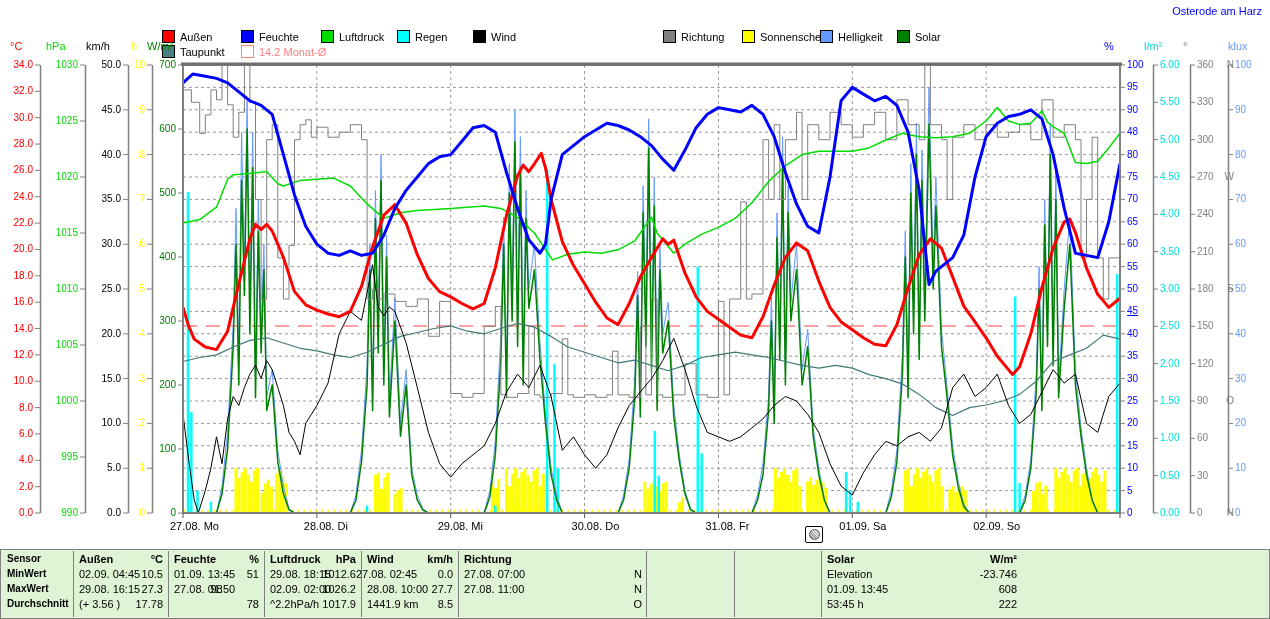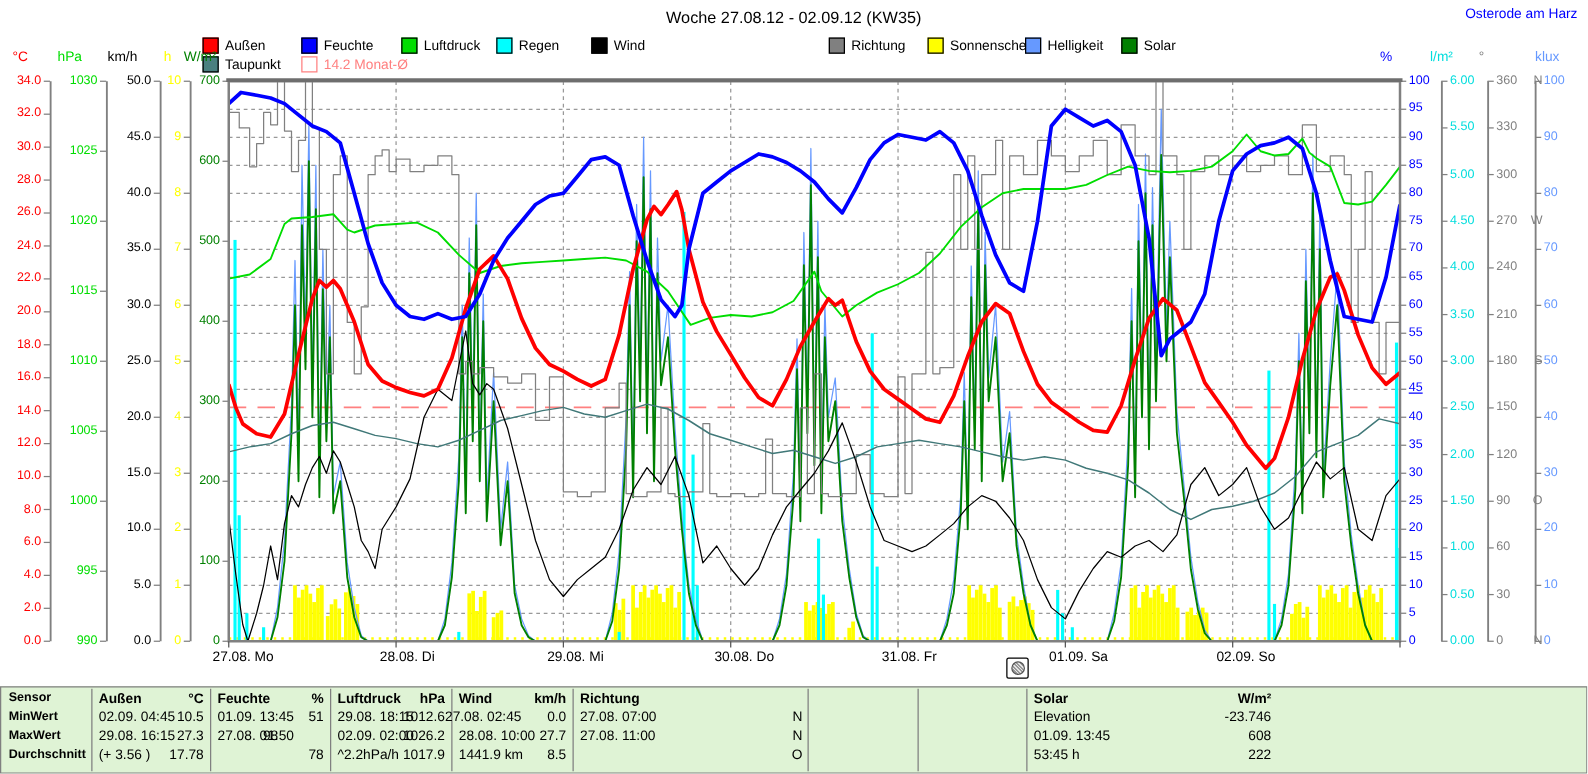--- a/index.html
+++ b/index.html
@@ -25,21 +25,20 @@
   .t-val{position:absolute;text-align:right;font-size:11px;white-space:nowrap;}
   #handle{left:805px;top:526px;width:16px;height:15px;background:#fff;border:1px solid #000;
           border-radius:2px;display:flex;align-items:center;justify-content:center;cursor:pointer;}
   #handle .dot-circle{width:9px;height:9px;border-radius:50%;border:1px solid #555;
           background:repeating-linear-gradient(45deg,#9a9a9a 0 1px,#e6e6e6 1px 2px);}
 </style>
 </head>
 <body>
 
 <div id="app">
-  <div class="abs" id="title">Woche 27.08.12 - 02.09.12 (KW35)</div>
   <div class="abs" id="station">Osterode am Harz</div>
 
   <div class="abs" id="legend">
       <div class="leg-item abs" style="left: 162px; top: 30px;">
         <div class="leg-box" style="background: rgb(255, 0, 0);"></div>
         <div class="leg-lab">Außen</div>
       </div>
       <div class="leg-item abs" style="left: 241px; top: 30px;">
         <div class="leg-box" style="background: rgb(0, 0, 255);"></div>
         <div class="leg-lab">Feuchte</div>
@@ -160,21 +159,21 @@
       <div class="ax-lab abs" style="color: rgb(0, 0, 255); top: 351.2px; left: 1127px;">35</div>
       <div class="ax-lab abs" style="color: rgb(0, 0, 255); top: 328.8px; left: 1127px;">40</div>
       <div class="ax-lab abs" style="color: rgb(0, 0, 255); top: 306.4px; left: 1127px; text-decoration: underline;">45</div>
       <div class="ax-lab abs" style="color: rgb(0, 0, 255); top: 284px; left: 1127px;">50</div>
       <div class="ax-lab abs" style="color: rgb(0, 0, 255); top: 261.6px; left: 1127px;">55</div>
       <div class="ax-lab abs" style="color: rgb(0, 0, 255); top: 239.2px; left: 1127px;">60</div>
       <div class="ax-lab abs" style="color: rgb(0, 0, 255); top: 216.8px; left: 1127px;">65</div>
       <div class="ax-lab abs" style="color: rgb(0, 0, 255); top: 194.4px; left: 1127px;">70</div>
       <div class="ax-lab abs" style="color: rgb(0, 0, 255); top: 172px; left: 1127px;">75</div>
       <div class="ax-lab abs" style="color: rgb(0, 0, 255); top: 149.6px; left: 1127px;">80</div>
-      <div class="ax-lab abs" style="color: rgb(0, 0, 255); top: 127.2px; left: 1127px;">85</div>
+      <div class="ax-lab abs" style="color: rgb(0, 0, 255); top: 127.2px; left: 1127px;">48</div>
       <div class="ax-lab abs" style="color: rgb(0, 0, 255); top: 104.8px; left: 1127px;">90</div>
       <div class="ax-lab abs" style="color: rgb(0, 0, 255); top: 82.4px; left: 1127px;">95</div>
       <div class="ax-lab abs" style="color: rgb(0, 0, 255); top: 60px; left: 1127px;">100</div>
       <div class="ax-lab abs" style="color: rgb(0, 221, 221); top: 508px; left: 1160px;">0.00</div>
       <div class="ax-lab abs" style="color: rgb(0, 221, 221); top: 470.667px; left: 1160px;">0.50</div>
       <div class="ax-lab abs" style="color: rgb(0, 221, 221); top: 433.333px; left: 1160px;">1.00</div>
       <div class="ax-lab abs" style="color: rgb(0, 221, 221); top: 396px; left: 1160px;">1.50</div>
       <div class="ax-lab abs" style="color: rgb(0, 221, 221); top: 358.667px; left: 1160px;">2.00</div>
       <div class="ax-lab abs" style="color: rgb(0, 221, 221); top: 321.333px; left: 1160px;">2.50</div>
       <div class="ax-lab abs" style="color: rgb(0, 221, 221); top: 284px; left: 1160px;">3.00</div>

